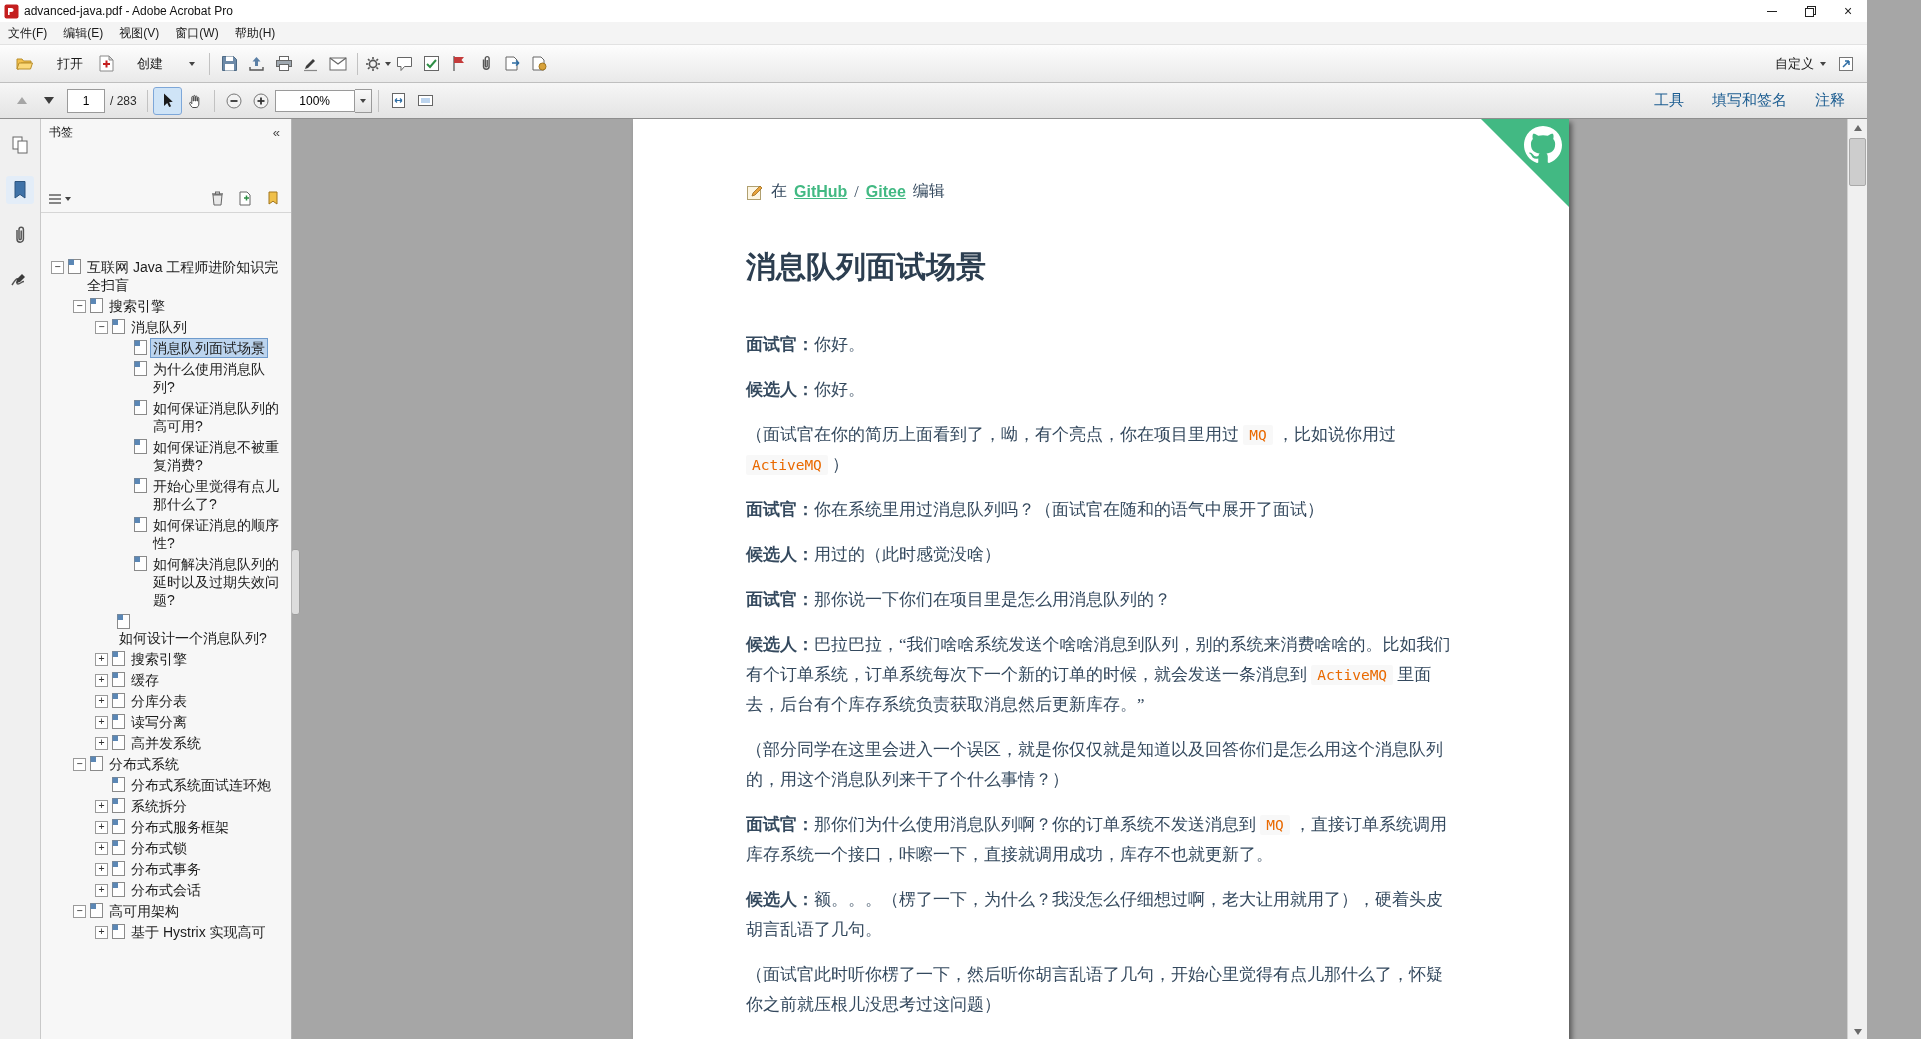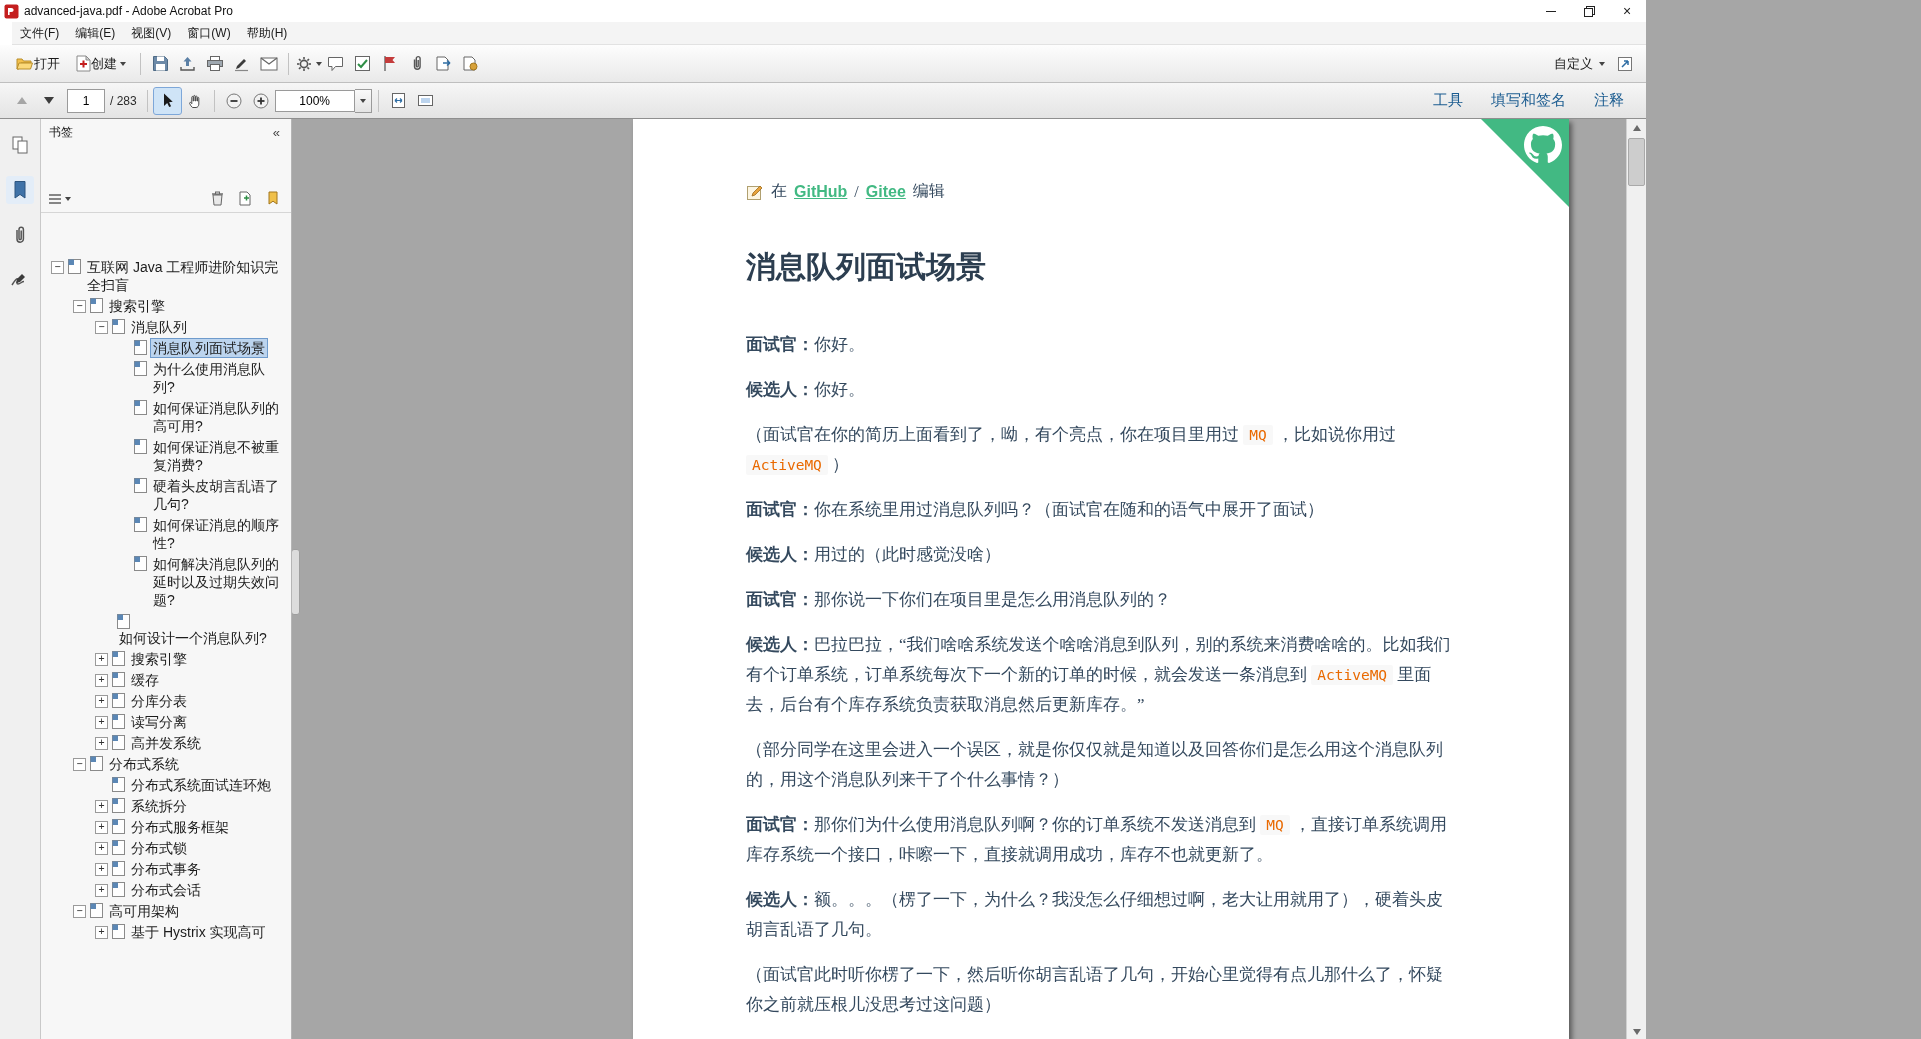--- a/index.html
+++ b/index.html
@@ -1,32 +1,32 @@
 <!DOCTYPE html>
 <html><head>
 <meta charset="utf-8">
 <style>
   html,body{margin:0;padding:0;width:1921px;height:1039px;overflow:hidden;
     font-family:"Liberation Sans","DejaVu Sans",sans-serif;background:#a6a6a6;}
-  #app{position:relative;width:1646px;height:1039px;background:#fff;}
+  #app{position:relative;width:1867px;height:1039px;background:#fff;}
 
   
   .titlebar{height:22px;background:#ffffff;display:flex;align-items:center;font-size:12px;color:#111;}
   .titlebar .app-ic{margin:0 5px 0 4px;display:flex;}
   .win-controls{margin-left:auto;display:flex;height:22px;}
   .win-btn{width:38px;height:22px;display:flex;align-items:center;justify-content:center;color:#222;font-size:14px;}
 
   
-  .menubar{height:22px;background:#f4f4f4;border-bottom:1px solid #e2e2e2;display:flex;align-items:center;font-size:12px;color:#1a1a1a;margin-left:12px;}
+  .menubar{height:22px;background:#f4f4f4;border-bottom:1px solid #e2e2e2;display:flex;align-items:center;font-size:12px;color:#1a1a1a;}
   .menu-item{padding:0 8px;height:100%;display:flex;align-items:center;}
 
   
   .toolbar1{height:37px;background:linear-gradient(#fdfdfd,#e9e9e9);border-bottom:1px solid #bfbfbf;display:flex;align-items:center;padding:0 8px;}
   .toolbar2{height:35px;background:linear-gradient(#f6f6f6,#e4e4e4);border-bottom:1px solid #8f8f8f;display:flex;align-items:center;padding:0 8px;}
-  .t1btn{display:flex;align-items:center;gap:0;padding:3px 8px;border-radius:3px;font-size:13px;color:#1a1a1a;font-family:Liberation Serif, serif;}
+  .t1btn{display:flex;align-items:center;gap:23px;padding:3px 8px;border-radius:3px;font-size:13px;color:#1a1a1a;font-family:Liberation Serif, serif;}
   .ibtn{width:27px;height:26px;display:flex;align-items:center;justify-content:center;border-radius:2px;}
   .ibtn.active{background:#cfe4f7;outline:1px solid #7da7d9;}
   .ibtn.disabled{opacity:.4;}
   .sep{width:1px;height:22px;background:#c2c2c2;margin:0 6px;}
   .caret{width:0;height:0;border-left:3.5px solid transparent;border-right:3.5px solid transparent;border-top:4px solid #444;display:inline-block;margin-left:3px;}
   .tri-up{width:0;height:0;border-left:5px solid transparent;border-right:5px solid transparent;border-bottom:7px solid #3d3d3d;}
   .tri-down{width:0;height:0;border-left:5px solid transparent;border-right:5px solid transparent;border-top:7px solid #3d3d3d;}
   .page-box{width:32px;height:20px;border:1px solid #9a9a9a;background:#fff;text-align:center;font-size:12px;margin:0 5px;}
   .page-total{font-size:12px;color:#2a2a2a;margin-right:4px;}
   .zoom-box{min-width:44px;height:20px;border:1px solid #9a9a9a;background:#fff;font-size:12px;display:flex;align-items:center;justify-content:center;padding:0 17px;}
@@ -427,21 +427,21 @@
             <span class="bm-label">如何保证消息不被重复消费?</span>
           </div>
           <div class="bm-row" style="padding-left: 76px;">
             <span class="bm-ex sp"></span>
             <span class="bm-ic">
               <svg width="13" height="15" viewBox="0 0 13 15">
                 <rect x="0.5" y="0.5" width="12" height="14" fill="#fefefe" stroke="#8a8a8a"></rect>
                 <path d="M0.5 0.5h5.5v5.5H0.5z" fill="#5b87b5"></path>
               </svg>
             </span>
-            <span class="bm-label">硬着头皮胡言乱语了几句?</span>
+            <span class="bm-label">开始心里觉得有点儿那什么了?</span>
           </div>
           <div class="bm-row" style="padding-left: 76px;">
             <span class="bm-ex sp"></span>
             <span class="bm-ic">
               <svg width="13" height="15" viewBox="0 0 13 15">
                 <rect x="0.5" y="0.5" width="12" height="14" fill="#fefefe" stroke="#8a8a8a"></rect>
                 <path d="M0.5 0.5h5.5v5.5H0.5z" fill="#5b87b5"></path>
               </svg>
             </span>
             <span class="bm-label">如何保证消息的顺序性?</span>

